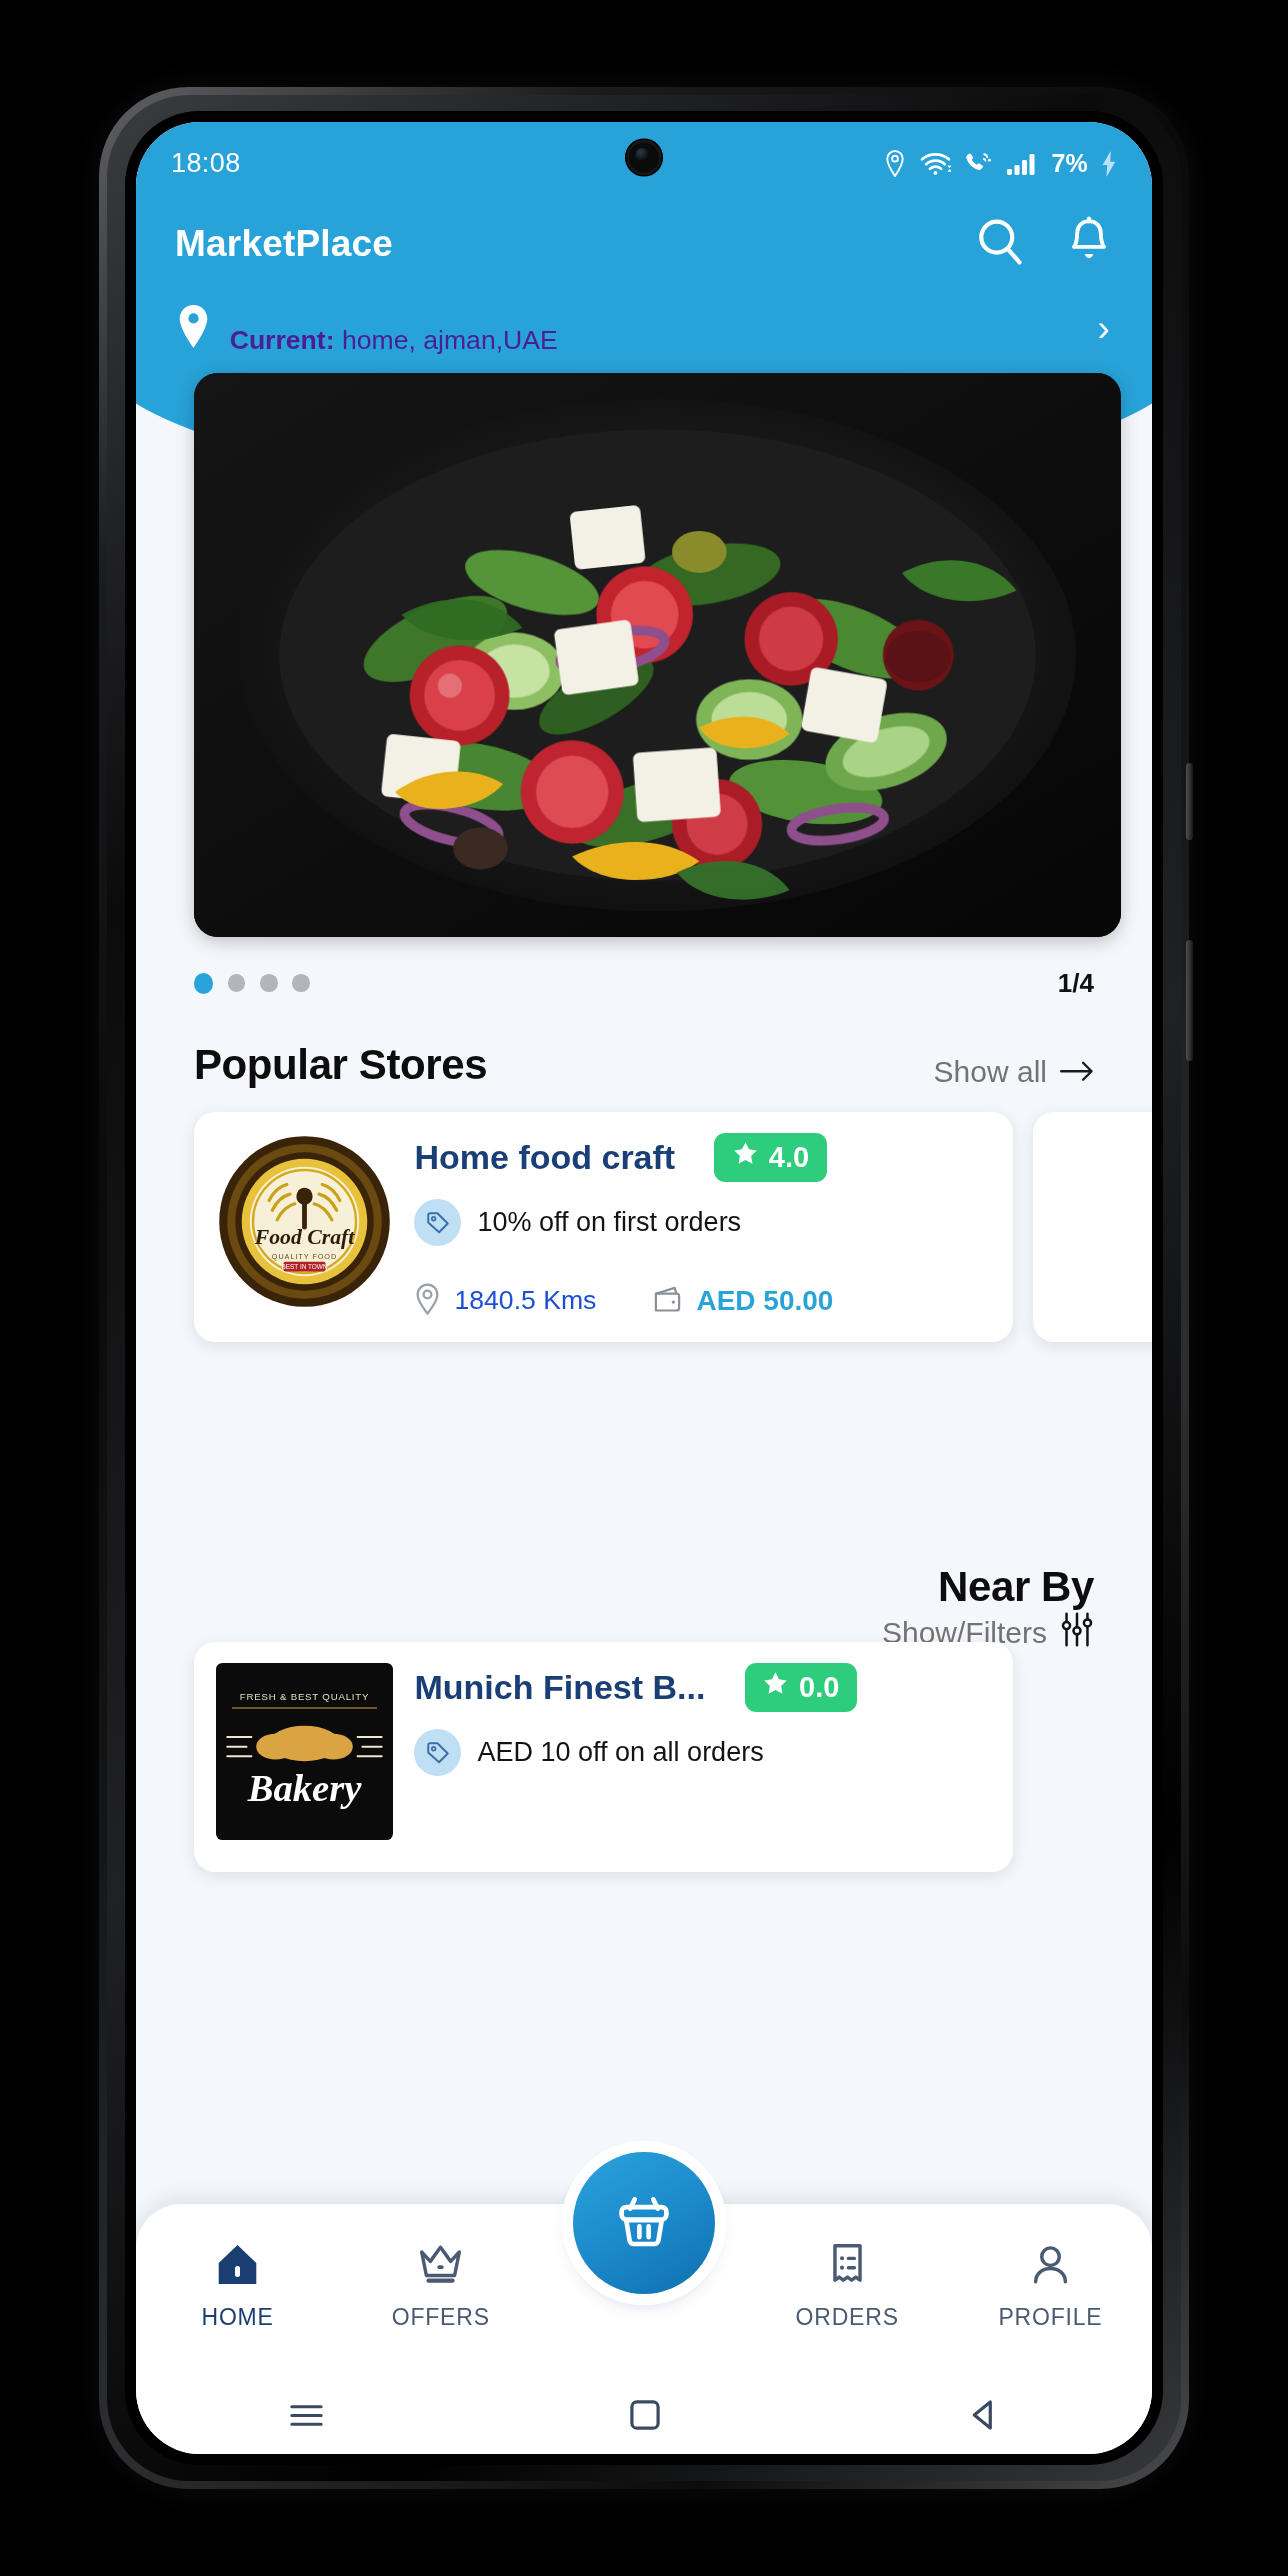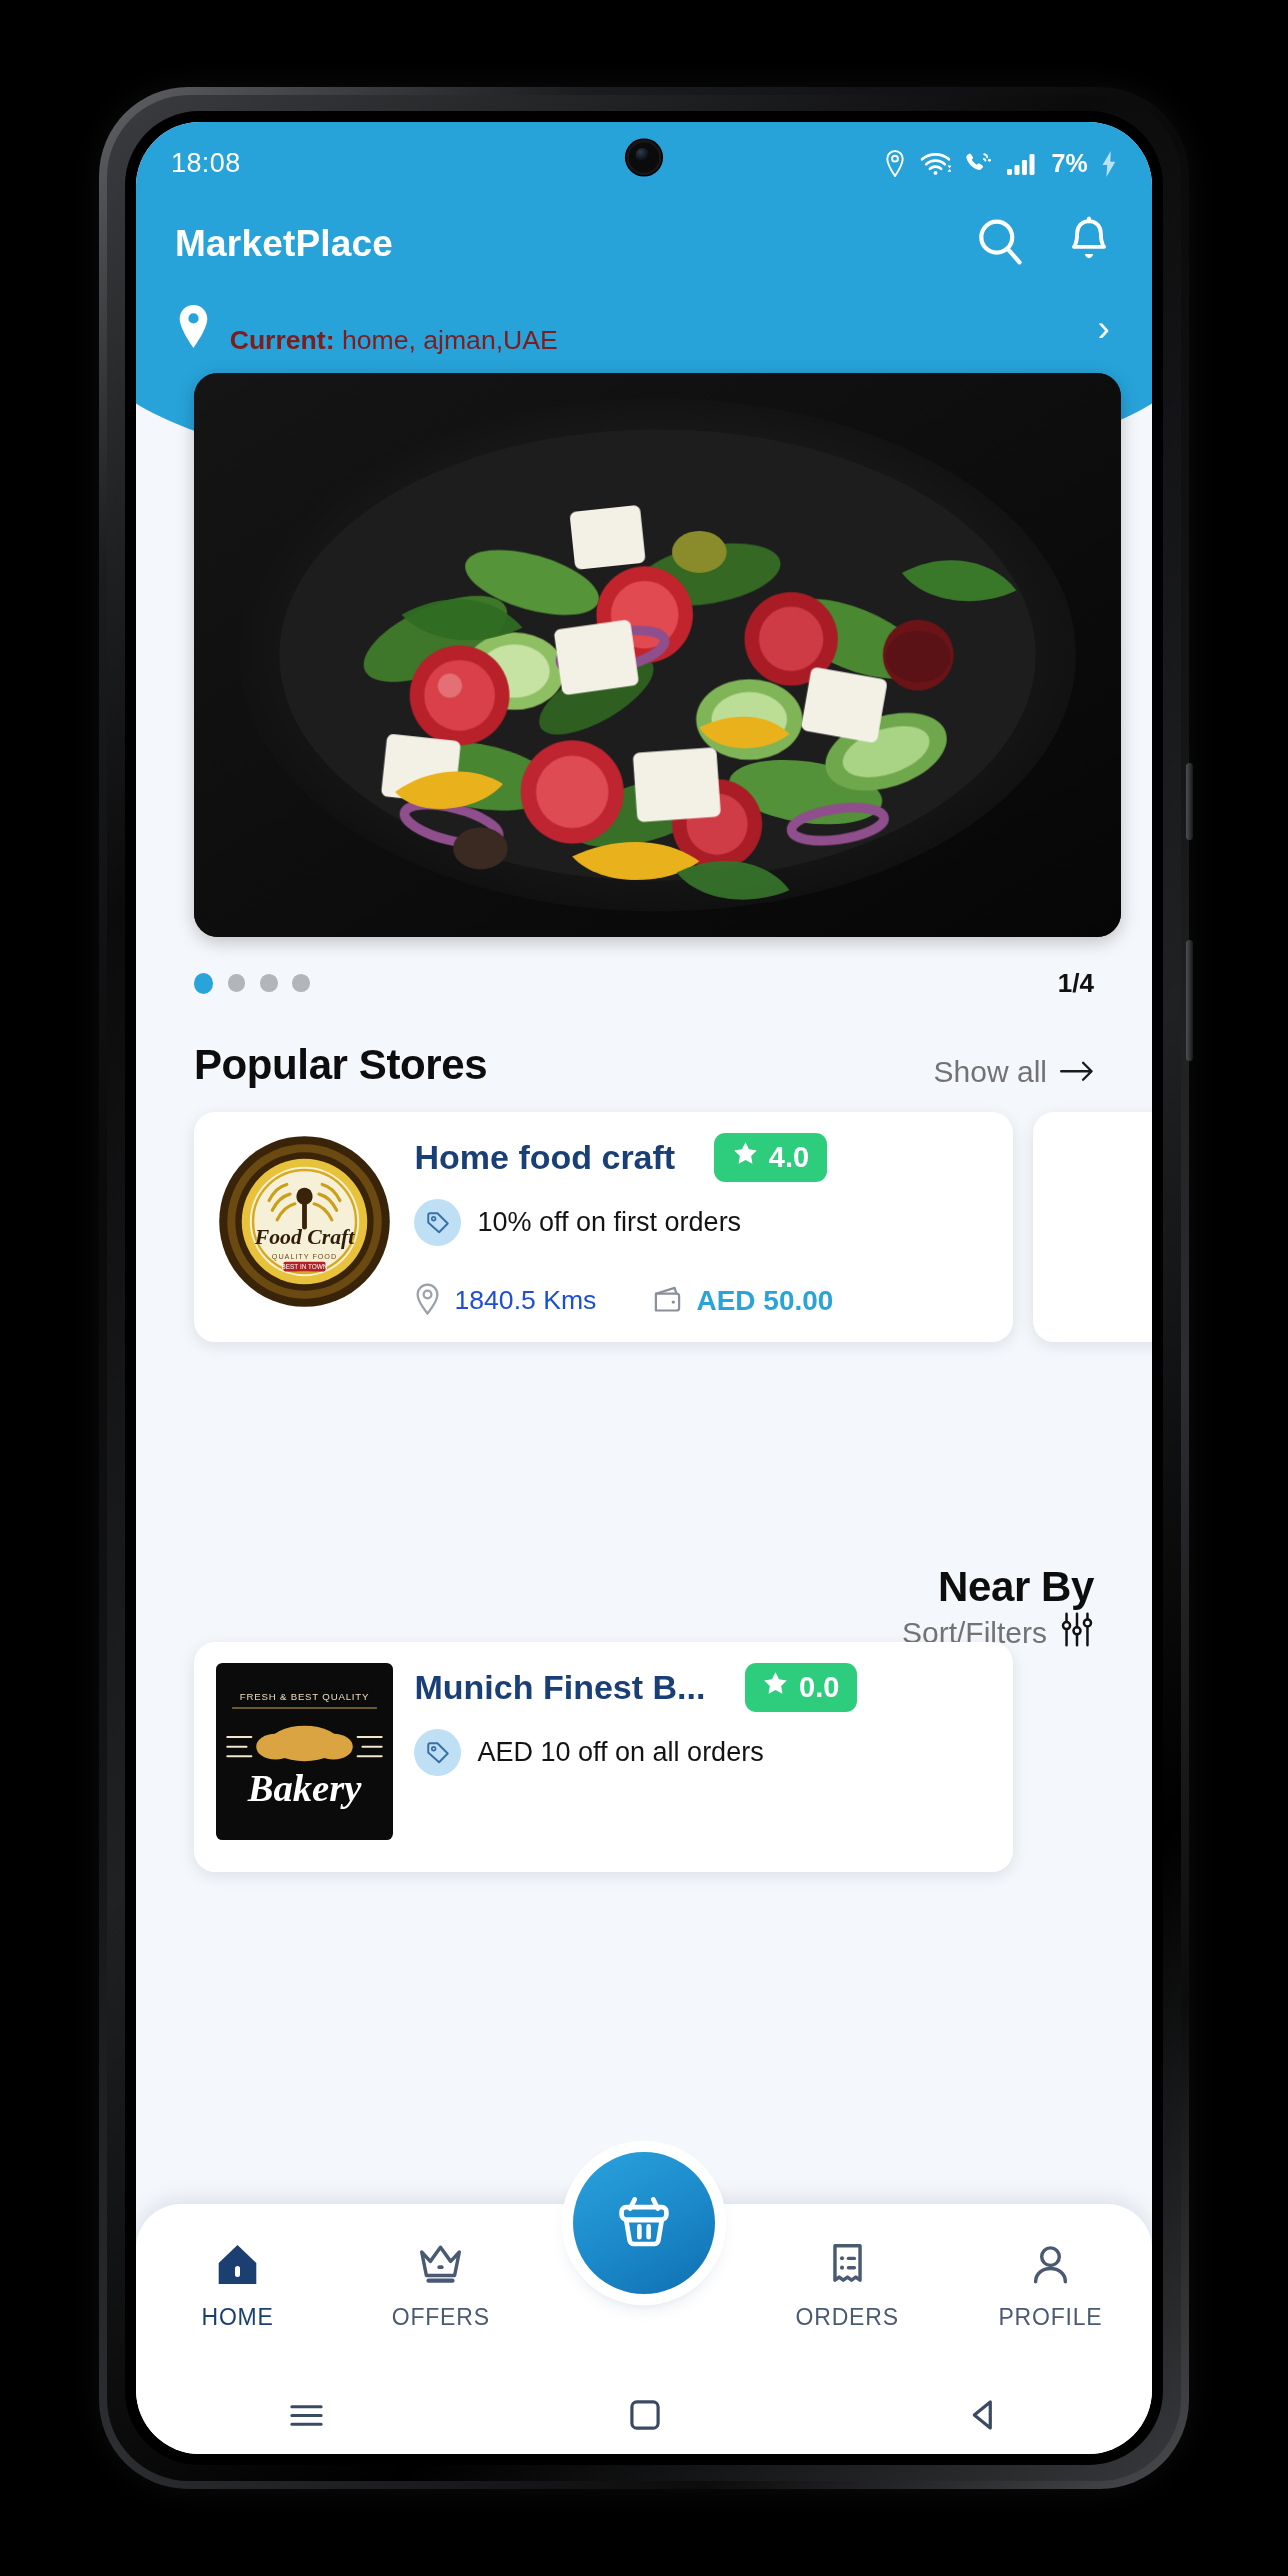--- a/index.html
+++ b/index.html
@@ -55,21 +55,21 @@
   .camera:after{content:"";position:absolute;left:8.9px;top:8px;width:14.5px;height:14.5px;border-radius:50%;
     background:radial-gradient(circle at 35% 30%,#2d3b49,#070a0d 70%);}
 
   .appbar{position:absolute;left:0;top:77px;width:100%;height:89px;
     display:flex;align-items:center;justify-content:space-between;padding:0 39px;box-sizing:border-box;}
   .app-title{color:#fff;font-size:37px;font-weight:bold;letter-spacing:0.2px;}
   .appbar-icons{display:flex;align-items:center;gap:39px;}
 
   .locrow{position:absolute;left:0;top:174px;width:100%;height:64px;
     display:flex;align-items:center;padding:0 39px;box-sizing:border-box;gap:17.7px;}
-  .loc-text{color:#7f1d1d;font-size:26.6px;flex:1;margin-top:24px;}
+  .loc-text{color:#4c1d95;font-size:26.6px;flex:1;margin-top:24px;}
   .loc-text b{font-weight:bold;}
   .loc-chev{color:#fff;font-size:37px;line-height:1;font-weight:300;padding-right:3.2px;}
 
   
   .hero-wrap{position:absolute;left:58px;top:251px;width:927px;height:564px;border-radius:24px;
     overflow:hidden;background:#0b0b0b;box-shadow:0 4.8px 17.7px rgba(0,0,0,.22);}
   .hero-svg{display:block;width:100%;height:100%;}
 
   
   .dots-row{position:absolute;left:0;top:837px;width:100%;height:48px;display:flex;align-items:center;
@@ -391,21 +391,21 @@
                <span class="meta-price">AED 50.00</span>
              </div>
            </div>
          </div>
        </div>
      </div>
 
      <div class="sec-head" style="top:1441px;height:56px;flex-direction:column;">
        <div class="sec-title">Near By</div>
        <div class="sec-action">
-         <span>Sort/Filters</span>
+         <span>Show/Filters</span>
          <span>
            <svg width="34" height="37" viewBox="0 0 26 28">
              <g stroke="#111" stroke-width="1.9" fill="none" stroke-linecap="round">
                <path d="M5 2v6M5 14v12M13 2v10M13 18v8M21 2v4M21 12v14"></path>
              </g>
              <g fill="#fff" stroke="#111" stroke-width="1.9">
                       <circle cx="5" cy="11" r="2.7"></circle>
                       <circle cx="13" cy="15" r="2.7"></circle>
                       <circle cx="21" cy="9" r="2.7"></circle>
                     </g>

